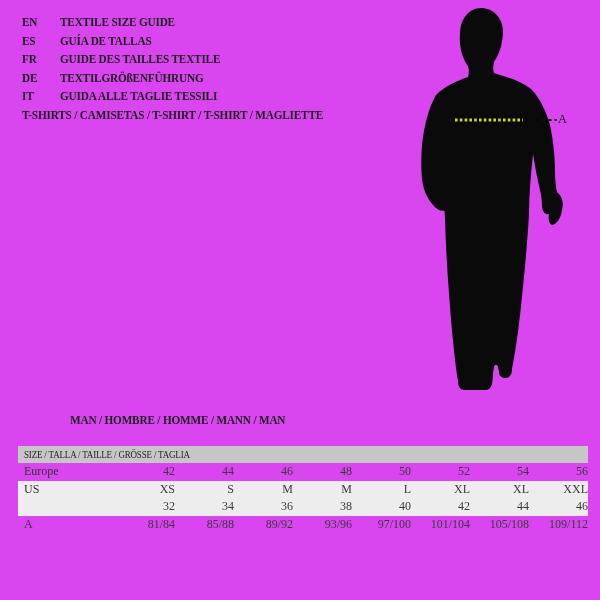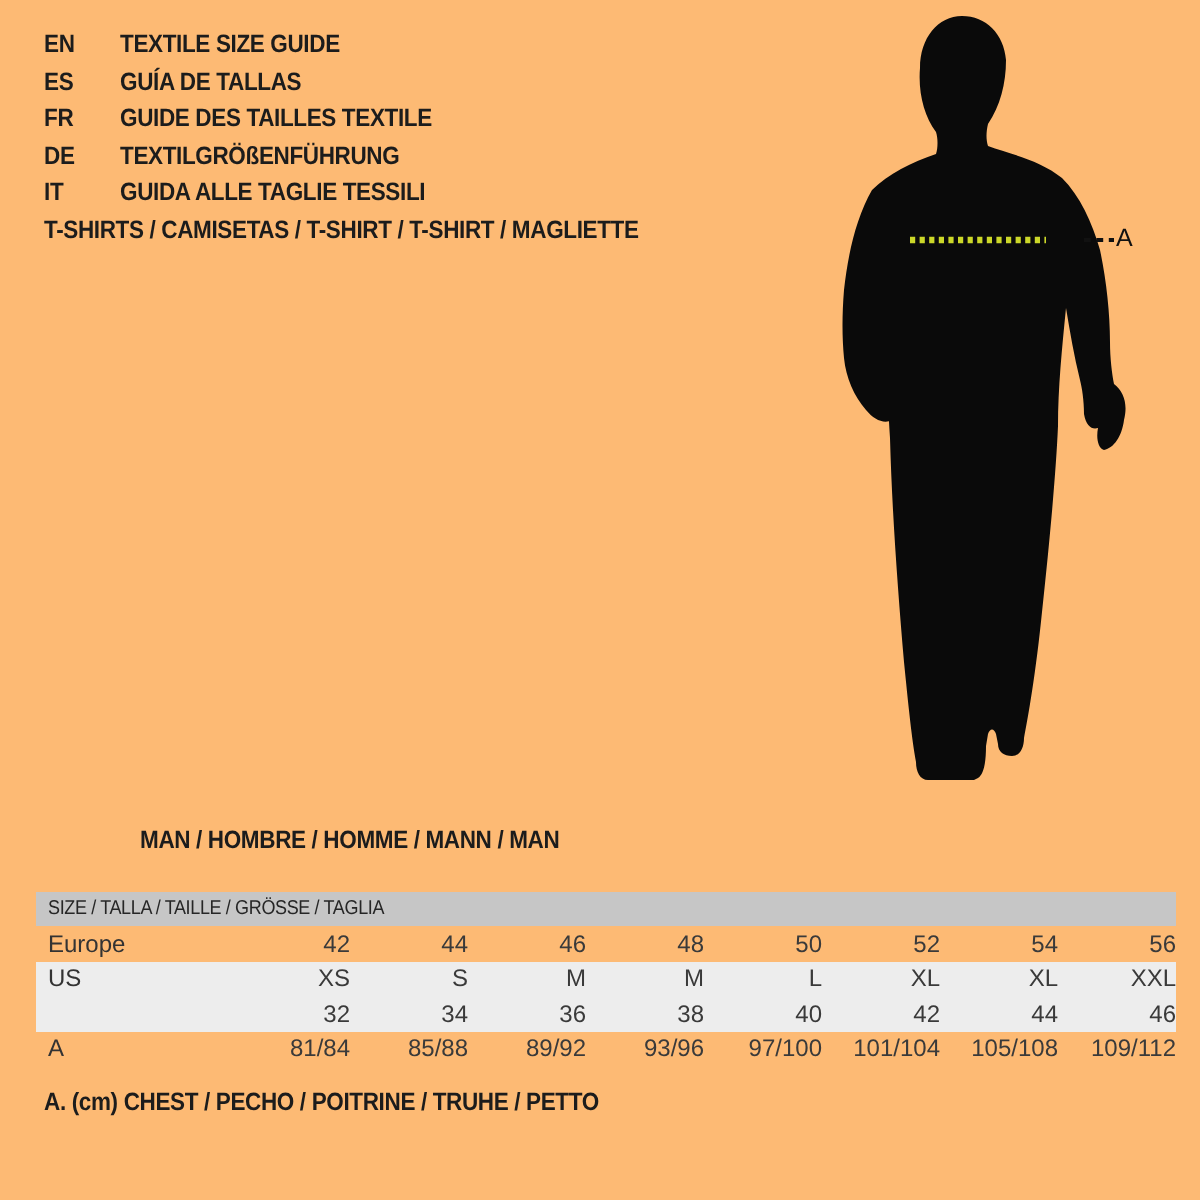--- a/index.html
+++ b/index.html
@@ -1,17 +1,17 @@
 <!DOCTYPE html>
 <html><head>
 <meta charset="utf-8">
 <style>
   html,body{margin:0;padding:0;background:#fff;}
-  #page{position:relative;width:600px;height:600px;background:#fdba74;overflow:hidden;
-        font-family:Liberation Sans, sans-serif;color:#1c1c1c;}
+  #page{position:relative;width:600px;height:600px;background:#d946ef;overflow:hidden;
+        font-family:Liberation Serif, serif;color:#1c1c1c;}
   .cond{display:inline-block;transform:scaleX(0.9);transform-origin:0 50%;white-space:nowrap;letter-spacing:-0.2px;}
 
   
   .lang-list{position:absolute;left:22px;top:13px;display:grid;grid-template-columns:38px auto;}
   .lang-list span{line-height:18.6px;font-size:12.5px;font-weight:700;}
 
   
   .product-lines{position:absolute;left:22px;top:106px;}
   .product-lines div{line-height:18.6px;font-size:12.5px;font-weight:700;}
 
@@ -129,17 +129,14 @@
       <span class="tcell">85/88</span>
       <span class="tcell">89/92</span>
       <span class="tcell">93/96</span>
       <span class="tcell">97/100</span>
       <span class="tcell">101/104</span>
       <span class="tcell">105/108</span>
       <span class="tcell">109/112</span>
     </div>
   </div>
 
-  <div class="footer-note">
-    <span class="cond">A. (cm) CHEST / PECHO / POITRINE / TRUHE / PETTO</span>
-  </div>
 
 </div>
 
 </body></html>

